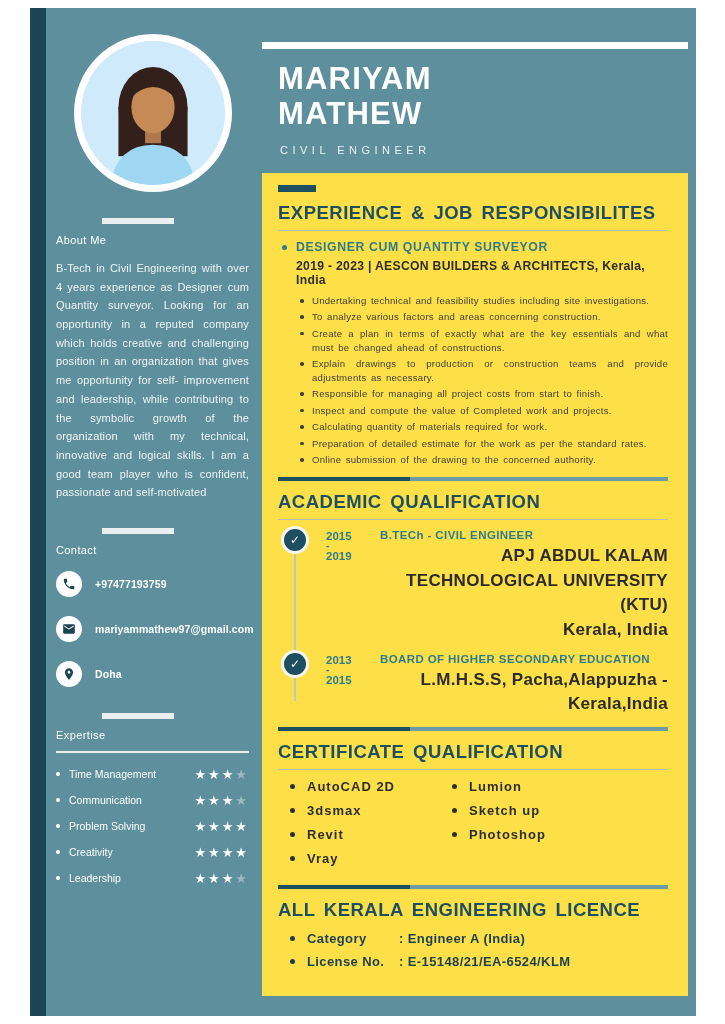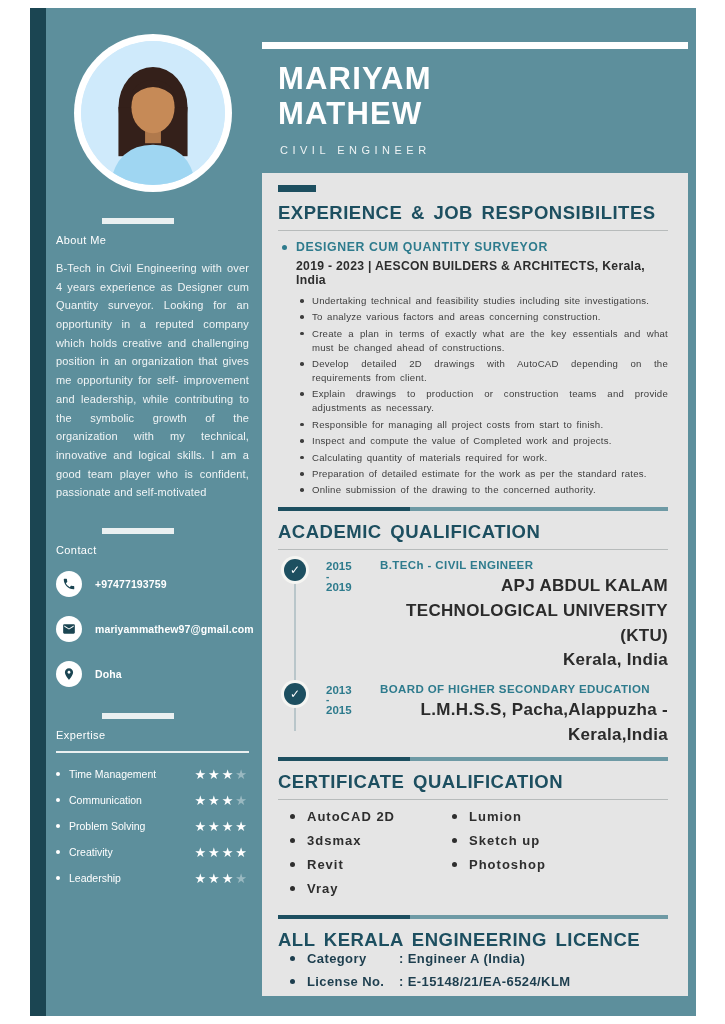--- a/index.html
+++ b/index.html
@@ -39,21 +39,21 @@
   .star.dim { color:rgba(255,255,255,.38); }
 
   
   .main { flex:1; display:flex; flex-direction:column; padding:34px 8px 20px 0; min-width:0; }
   .top-bar { height:7px; background:#fff; margin-bottom:12px; }
   .name { font-size:31px; font-weight:700; color:#fff; letter-spacing:1.2px;
     line-height:1.13; padding-left:16px; }
   .role { margin-top:13px; padding-left:18px; font-size:11px; letter-spacing:4.5px;
     color:#eef3f4; }
 
-  .card { margin-top:17px; background:#e5e5e5; flex:1; padding:12px 20px 32px 16px;
+  .card { margin-top:17px; background:#fde047; flex:1; padding:12px 20px 32px 16px;
     overflow:hidden; }
   .accent-bar { width:38px; height:7px; background:#1d4f60; }
   .sec-heading { margin-top:10px; font-size:18.5px; font-weight:800; color:#1d4f60;
     letter-spacing:.5px; word-spacing:3px; }
   .underlined { border-bottom:1px solid #b7bbbb; padding-bottom:6px; margin-bottom:9px; }
 
   .job-title { display:flex; align-items:center; color:#2e7b8d; font-weight:bold;
     font-size:12.3px; letter-spacing:.6px; margin:3px 0 5px 4px; }
   .tdot { width:5px; height:5px; border-radius:50%; background:#2e7b8d; margin-right:9px; flex:none; }
   .job-meta { margin-left:18px; font-size:12.2px; font-weight:bold; color:#2d2d2d;
@@ -209,21 +209,20 @@
         <h2 class="sec-heading underlined">EXPERIENCE &amp; JOB RESPONSIBILITES</h2>
         <div class="job-title">
           <span class="tdot"></span>
           <span>DESIGNER CUM QUANTITY SURVEYOR</span>
         </div>
         <div class="job-meta">2019 - 2023 | AESCON BUILDERS &amp; ARCHITECTS, Kerala, India</div>
         <ul class="duty-list">
           <li>Undertaking technical and feasibility studies including site investigations.</li>
           <li>To analyze various factors and areas concerning construction.</li>
           <li>Create a plan in terms of exactly what are the key essentials and what must be changed ahead of constructions.</li>
-          <li>Develop detailed 2D drawings with AutoCAD depending on the requirements from client.</li>
           <li>Explain drawings to production or construction teams and provide adjustments as necessary.</li>
           <li>Responsible for managing all project costs from start to finish.</li>
           <li>Inspect and compute the value of Completed work and projects.</li>
           <li>Calculating quantity of materials required for work.</li>
           <li>Preparation of detailed estimate for the work as per the standard rates.</li>
           <li>Online submission of the drawing to the concerned authority.</li>
         </ul>
 
         <div class="divider">
             <span class="d-dark"></span>
@@ -302,21 +301,21 @@
                 <span>Photoshop</span>
               </li>
           </ul>
         </div>
 
         <div class="divider">
             <span class="d-dark"></span>
             <span class="d-light"></span>
           </div>
 
-        <h2 class="sec-heading" style="margin-top:0; ">ALL KERALA ENGINEERING LICENCE</h2>
+        <h2 class="sec-heading" style="margin-top:0; margin-bottom:10px">ALL KERALA ENGINEERING LICENCE</h2>
         <div class="lic-row">
           <span class="ldot"></span>
           <span class="lic-label">Category</span>
           <span class="lic-value">: Engineer A (India)</span>
         </div>
         <div class="lic-row">
           <span class="ldot"></span>
           <span class="lic-label">License No.</span>
           <span class="lic-value">: E-15148/21/EA-6524/KLM</span>
         </div>

